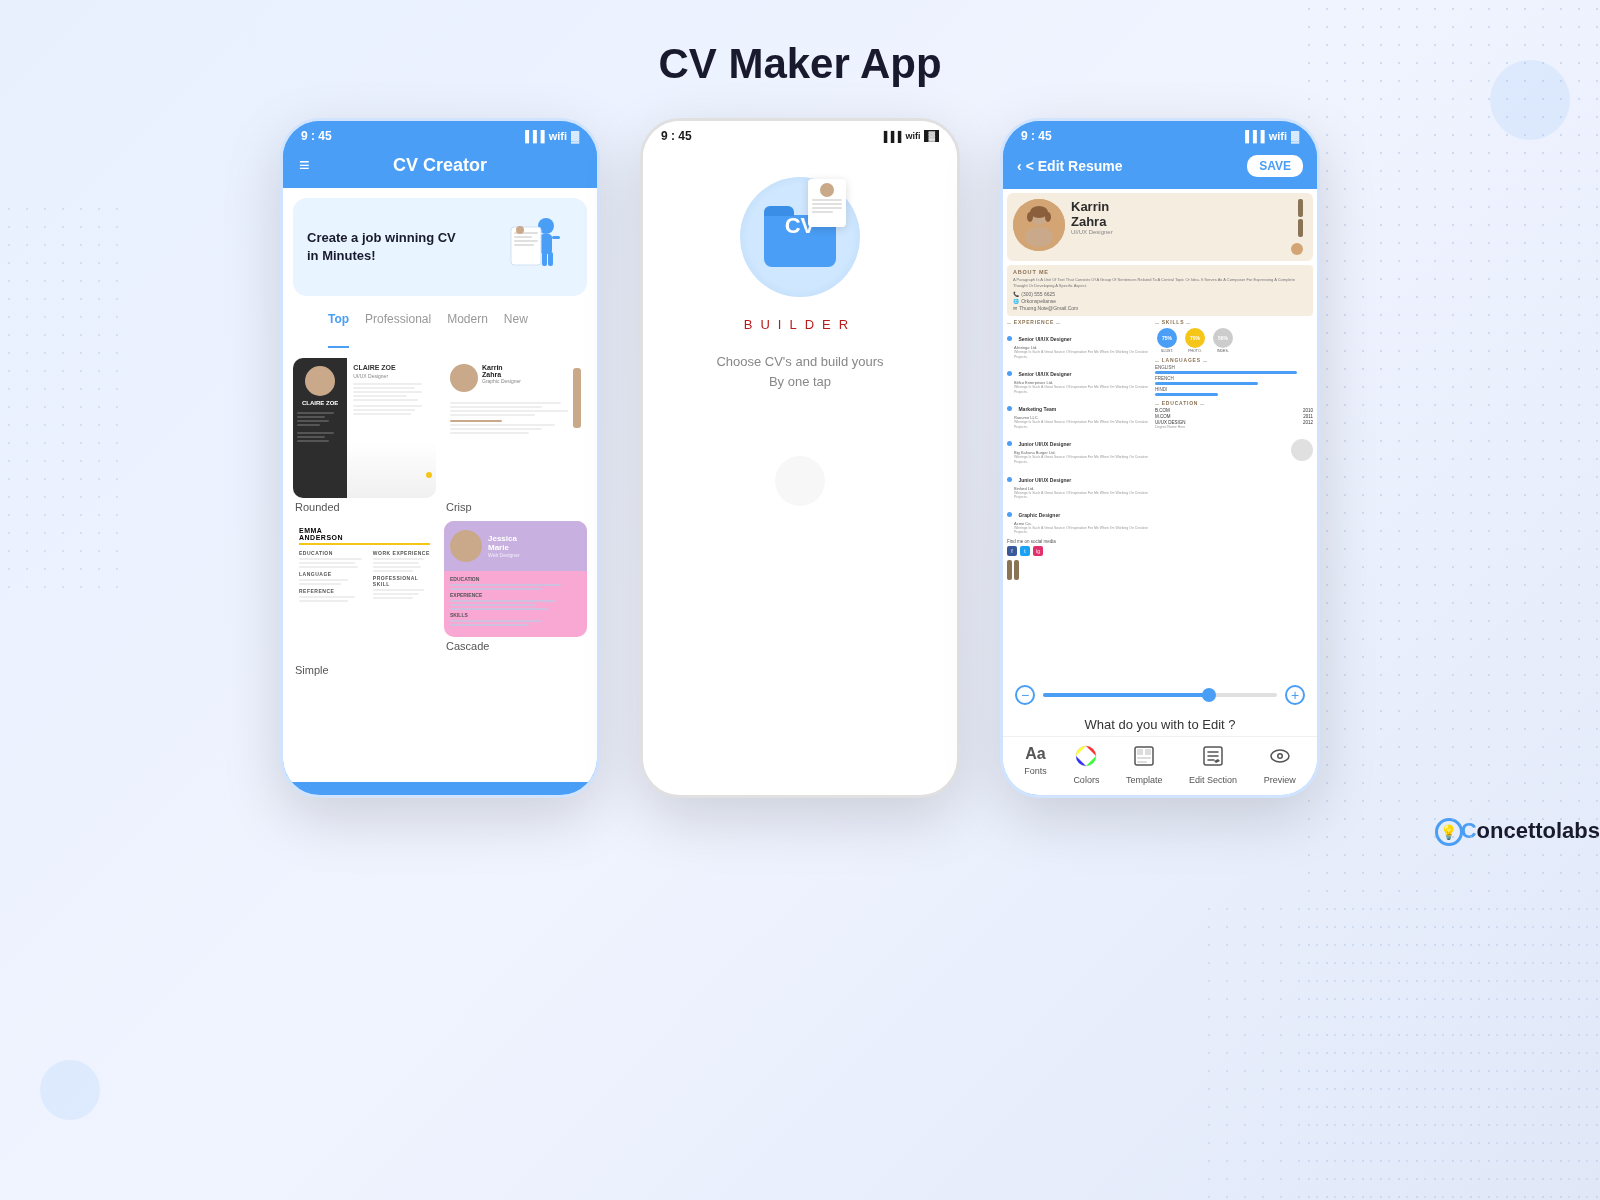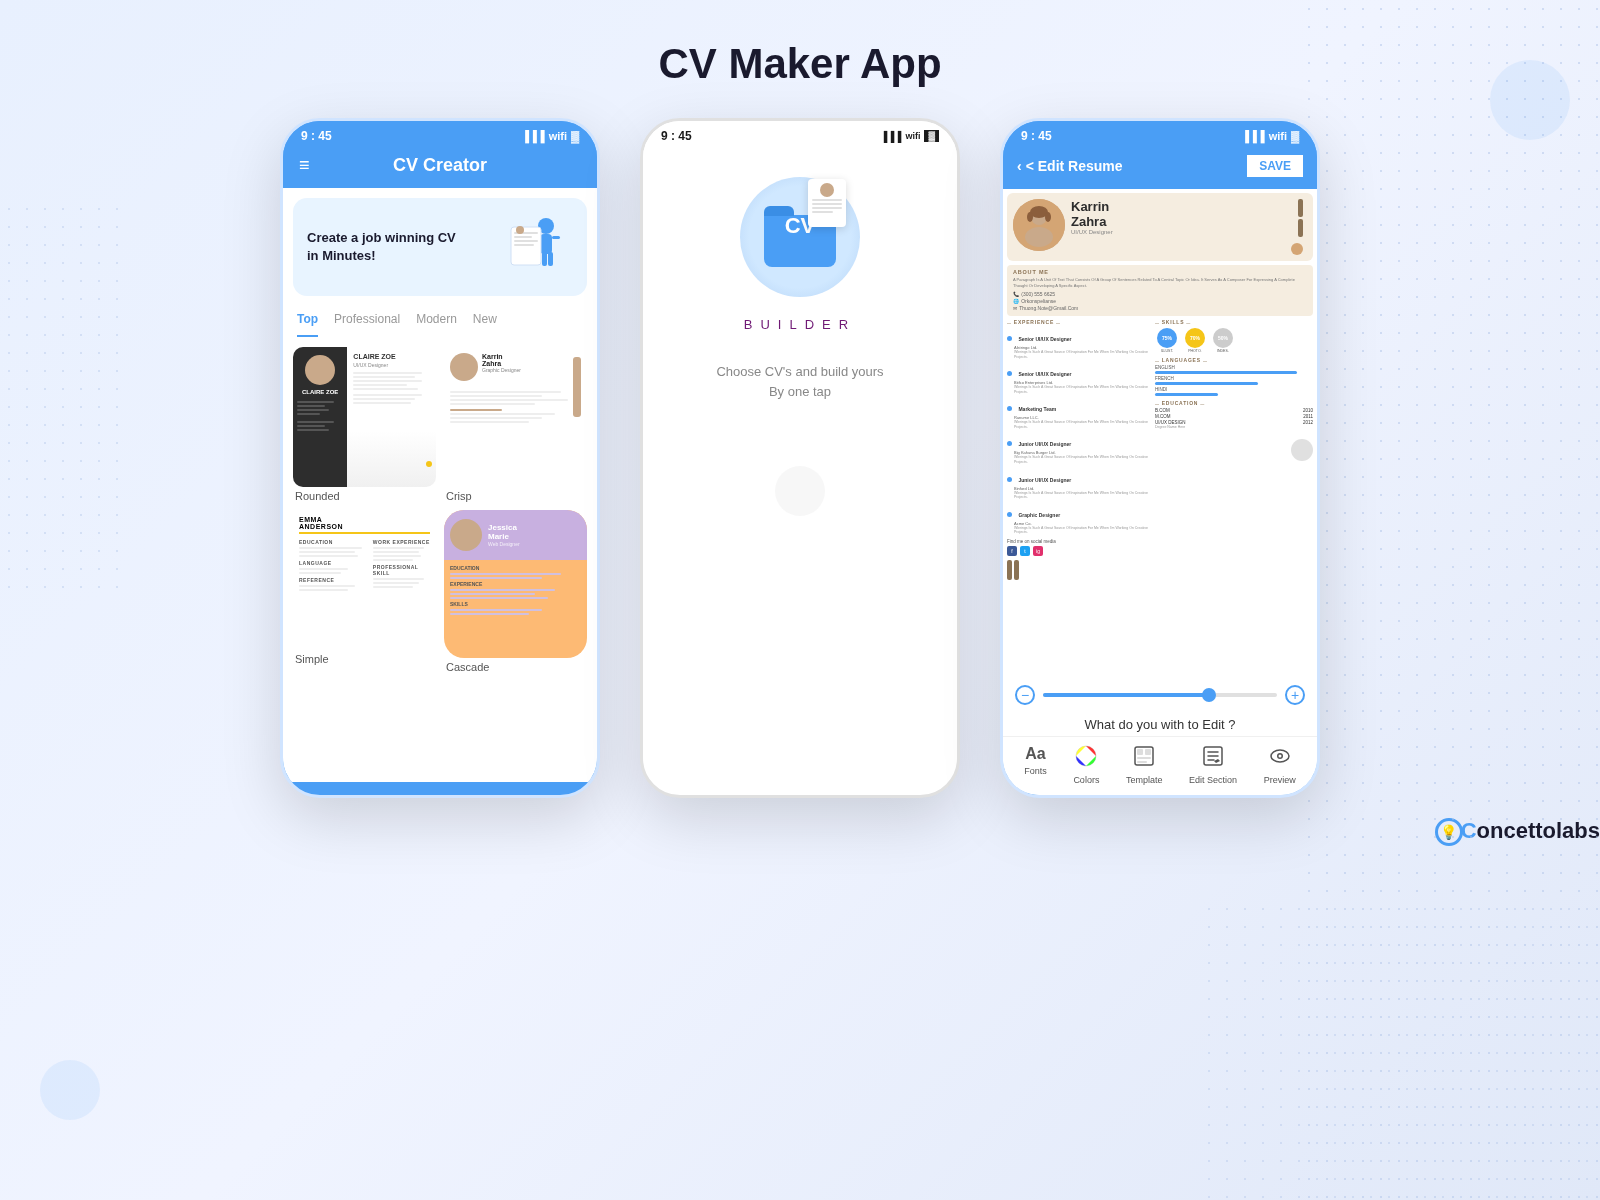--- a/index.html
+++ b/index.html
@@ -149,21 +149,22 @@
     }
     .tab-item {
       font-size: 12px;
       color: #999;
       cursor: pointer;
     }
     .tab-item.active {
       color: #4a9ef5;
       font-weight: 700;
       border-bottom: 2px solid #4a9ef5;
-      padding-bottom: 9px;
+      padding-bottom: 20px;
+      margin-left: 31px;
     }
 
     .templates-grid {
       display: grid;
       grid-template-columns: 1fr 1fr;
       gap: 8px;
       padding: 0 10px;
     }
     .template-card {
       background: #f5f5f5;
@@ -278,23 +279,23 @@
       font-size: 8px;
       font-weight: 800;
       letter-spacing: 0.5px;
       border-bottom: 2px solid #f5c518;
       padding-bottom: 2px;
       margin-bottom: 3px;
     }
 
     .cv-preview-cascade {
       width: 100%;
-      height: 148px;
-      background: #fdba74;
-      border-radius: 20px;
+      height: 116px;
+      background: #f9a8d4;
+      border-radius: 10px;
       overflow: hidden;
       position: relative;
     }
     .cascade-header {
       background: #c8b0e0;
       height: 50px;
       display: flex;
       align-items: center;
       padding: 6px;
       gap: 6px;
@@ -374,23 +375,23 @@
     }
     .doc-line-mini {
       height: 2px;
       background: #e0e0e0;
       border-radius: 1px;
     }
 
     .builder-label {
       letter-spacing: 8px;
       font-size: 13px;
-      color: #701a75;
+      color: #b91c1c;
       font-weight: 500;
-      margin-bottom: 30px;
+      margin-bottom: 20px;
     }
     .builder-title {
       font-size: 24px;
       font-weight: 800;
       color: #1a1a2e;
       text-align: center;
       margin-bottom: 12px;
       line-height: 1.3;
     }
     .builder-subtitle {
@@ -424,21 +425,21 @@
       font-size: 14px;
       font-weight: 600;
       display: flex;
       align-items: center;
       gap: 4px;
     }
     .save-btn {
       background: white;
       color: #4a9ef5;
       border: none;
-      border-radius: 0;
+      border-radius: 10px;
       padding: 4px 12px;
       font-size: 12px;
       font-weight: 700;
       cursor: pointer;
     }
 
     .resume-contact-item {
       font-size: 5px;
       color: #666;
       margin: 1px 0;

